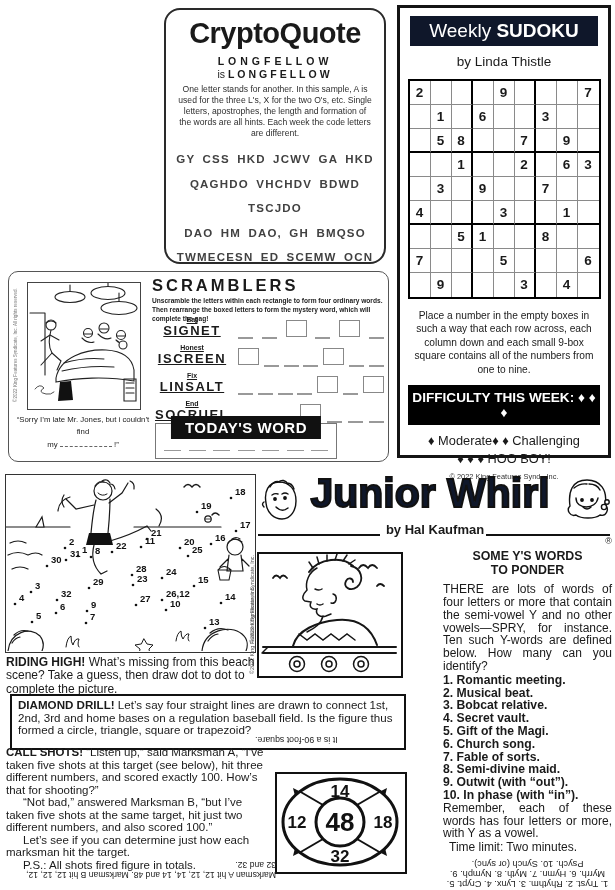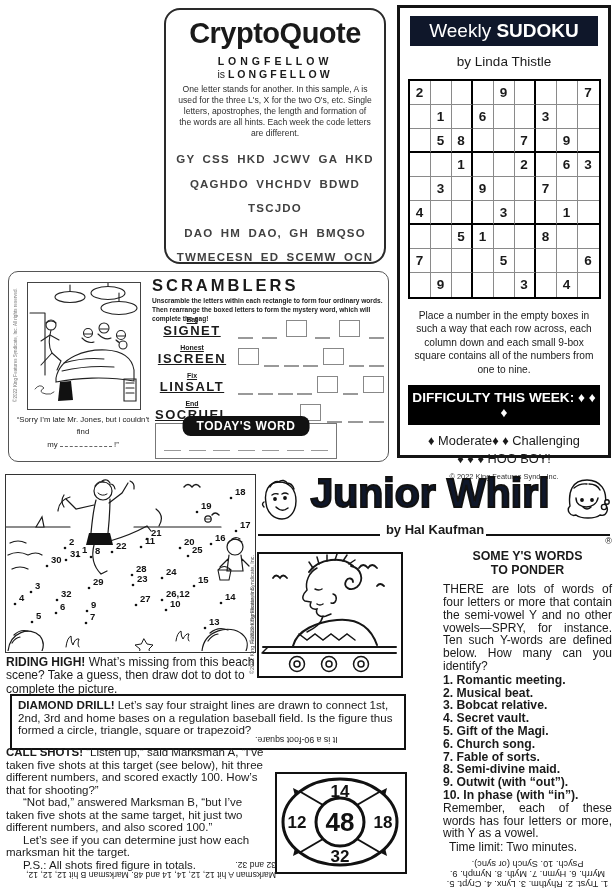--- a/index.html
+++ b/index.html
@@ -51,21 +51,21 @@
   .scr-rows{position:absolute;left:143px;top:44px;width:234px;text-decoration:underline;}
   .sc-row{display:flex;height:27px;margin-bottom:1px;}
   .sc-wordcol{width:80px;text-align:center;}
   .sc-clue{font-size:7px;font-weight:bold;}
   .sc-word{font-size:13px;font-weight:bold;letter-spacing:1.5px;}
   .sc-slots{flex:1;display:flex;align-items:flex-end;justify-content:space-between;padding:0 2px 4px 6px;}
   .sc-blank{width:15px;height:2px;border-bottom:2px solid #999;}
   .sc-box{width:19px;height:15px;border:1.5px solid #888;margin-bottom:2px;background:#fff;}
   .tw-box{position:absolute;left:146px;top:151px;width:180px;height:34px;border:1.2px solid #777;}
   .tw-label{position:absolute;top:-8px;left:50%;transform:translateX(-50%);background:#111;color:#fff;
-            font-size:12px;font-weight:bold;letter-spacing:.5px;padding:3px 14px;white-space:nowrap;border-radius:8px;}
+            font-size:15px;font-weight:bold;letter-spacing:.5px;padding:3px 14px;white-space:nowrap;}
   .tw-blanks{position:absolute;left:8px;right:8px;bottom:7px;display:flex;justify-content:space-between;}
   .tw-blank{width:17px;height:2px;border-bottom:1.5px solid #999;}
   
   .jw{position:absolute;left:0;top:468px;width:615px;height:422px;}
   .dotto{position:absolute;left:5px;top:6px;width:251px;height:179px;border:1.5px solid #333;
          box-sizing:border-box;background:#fff;}
   .jw-logo{position:absolute;left:258px;top:2px;width:354px;height:80px;}
   .jw-face{position:absolute;top:6px;}
   .jw-logo-text{position:absolute;left:34px;right:44px;top:0px;text-align:center;font-size:41px;
                 font-weight:bold;color:#0f172a;-webkit-text-stroke:2px #111;letter-spacing:0;}

